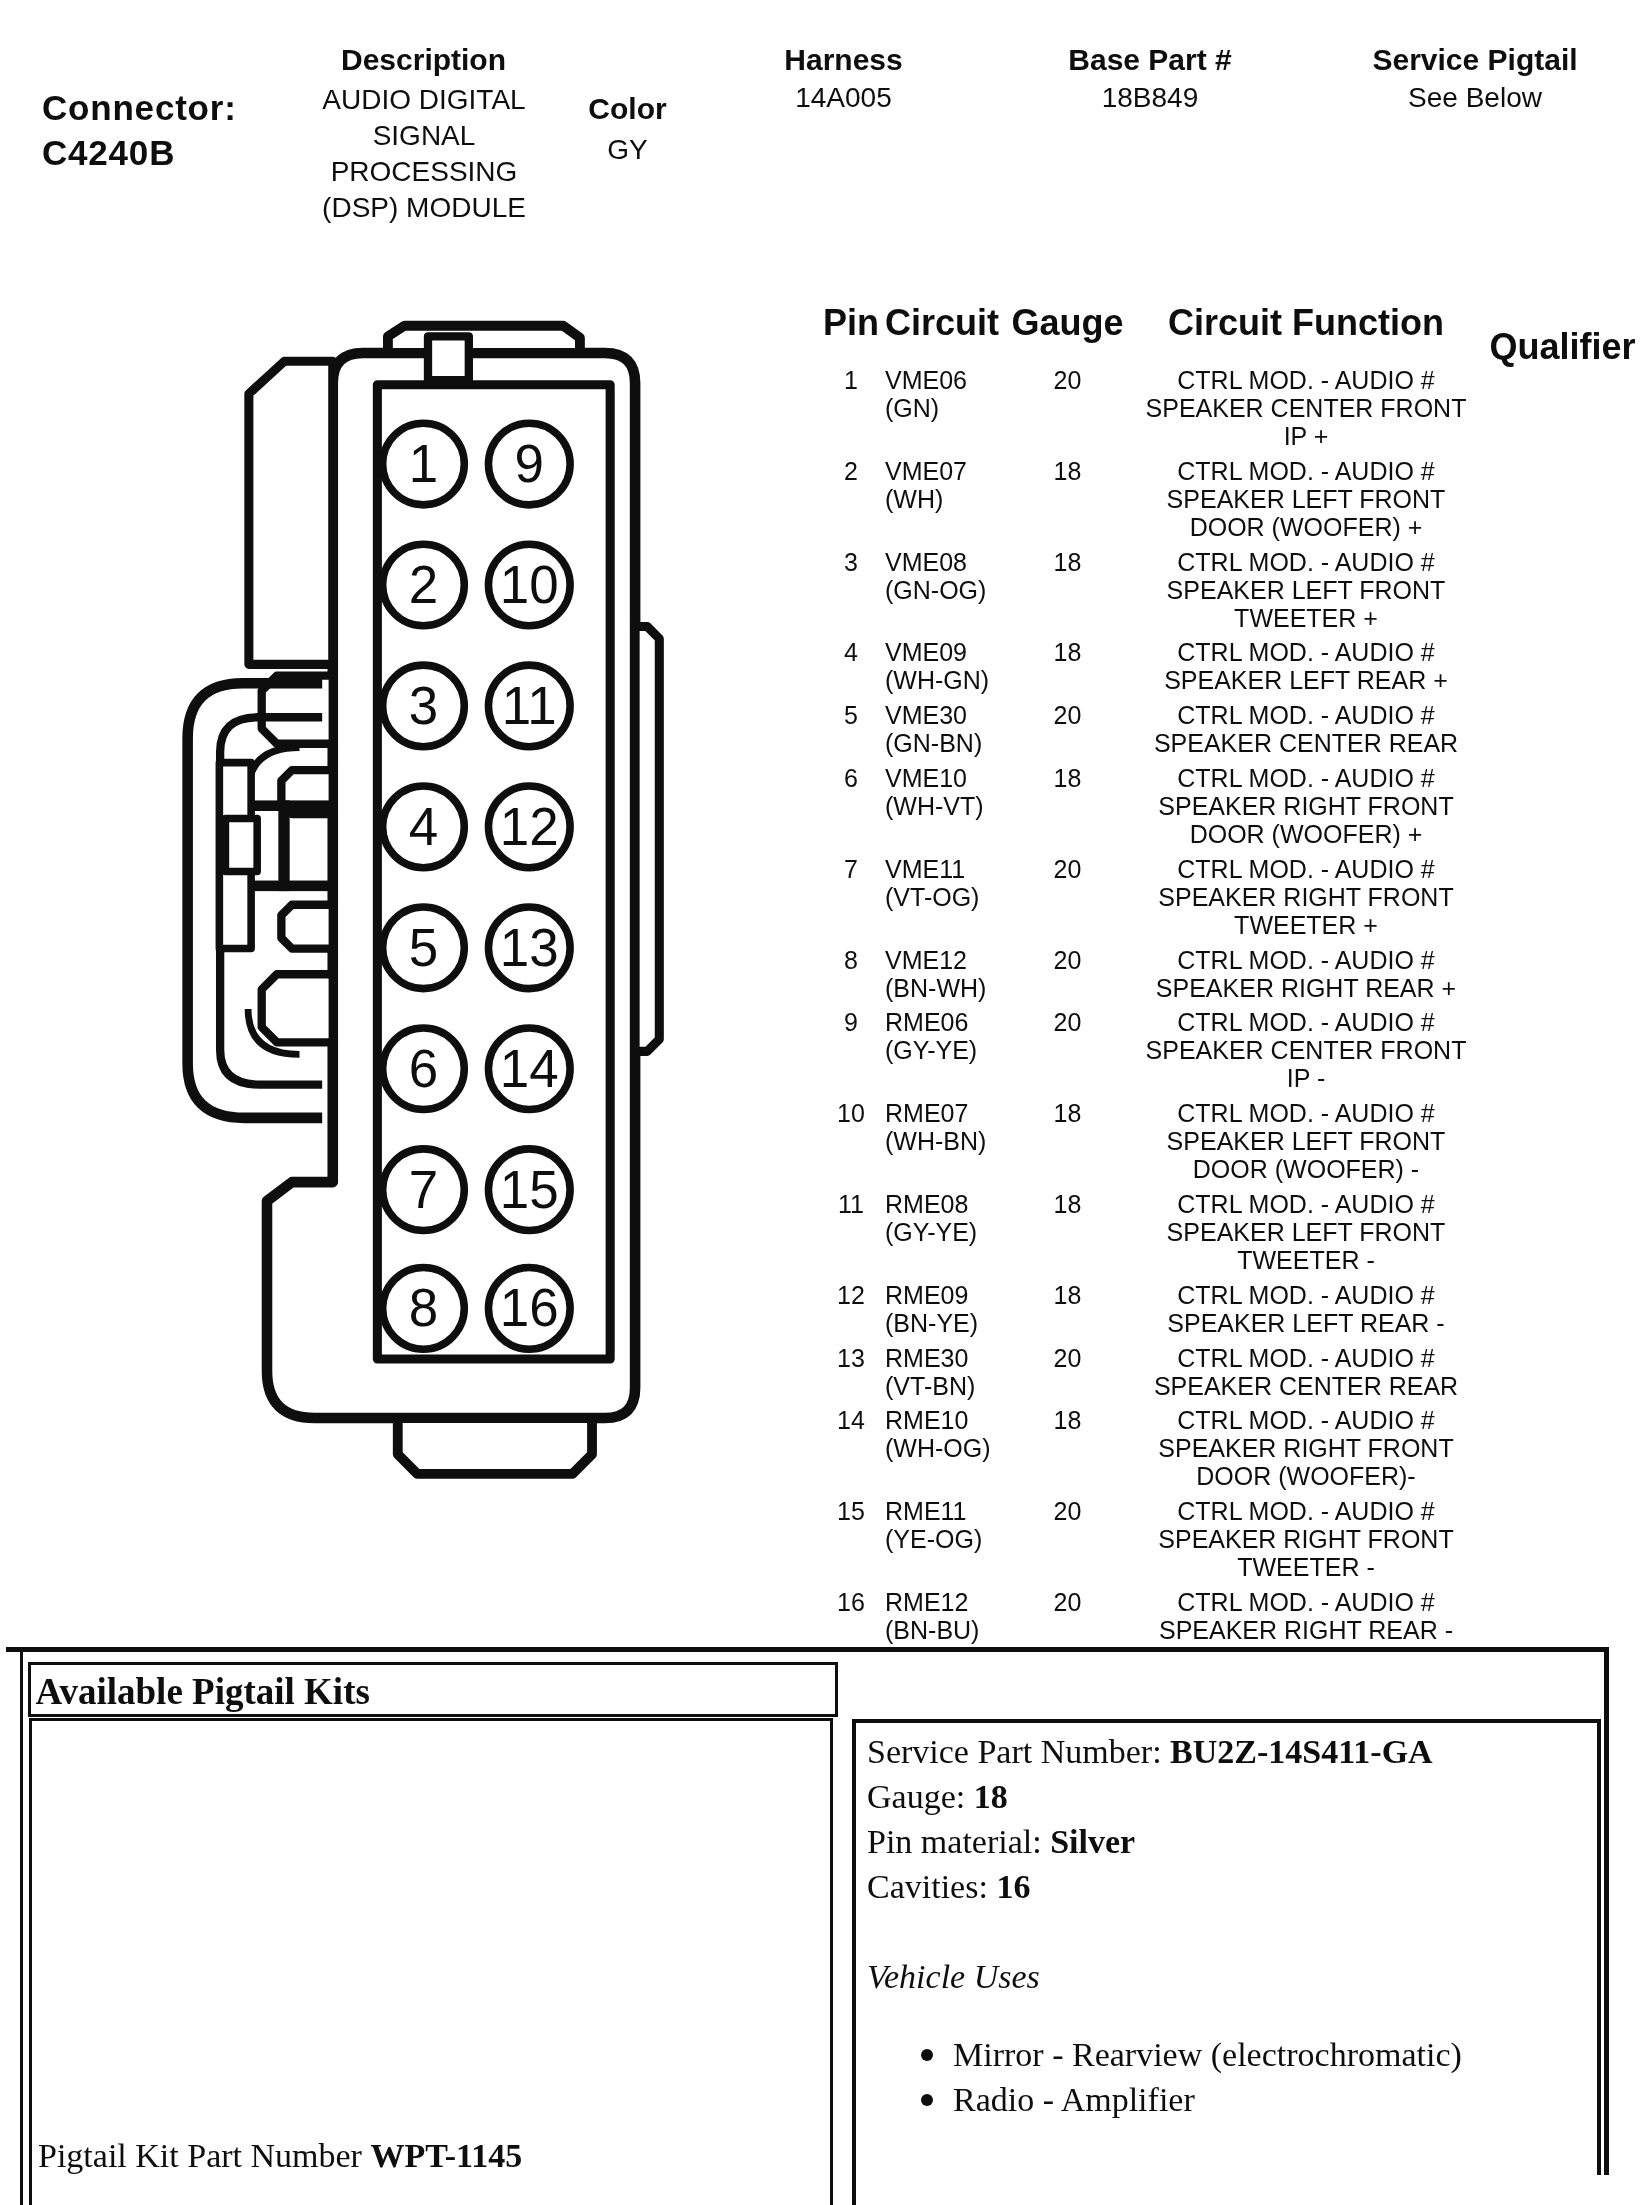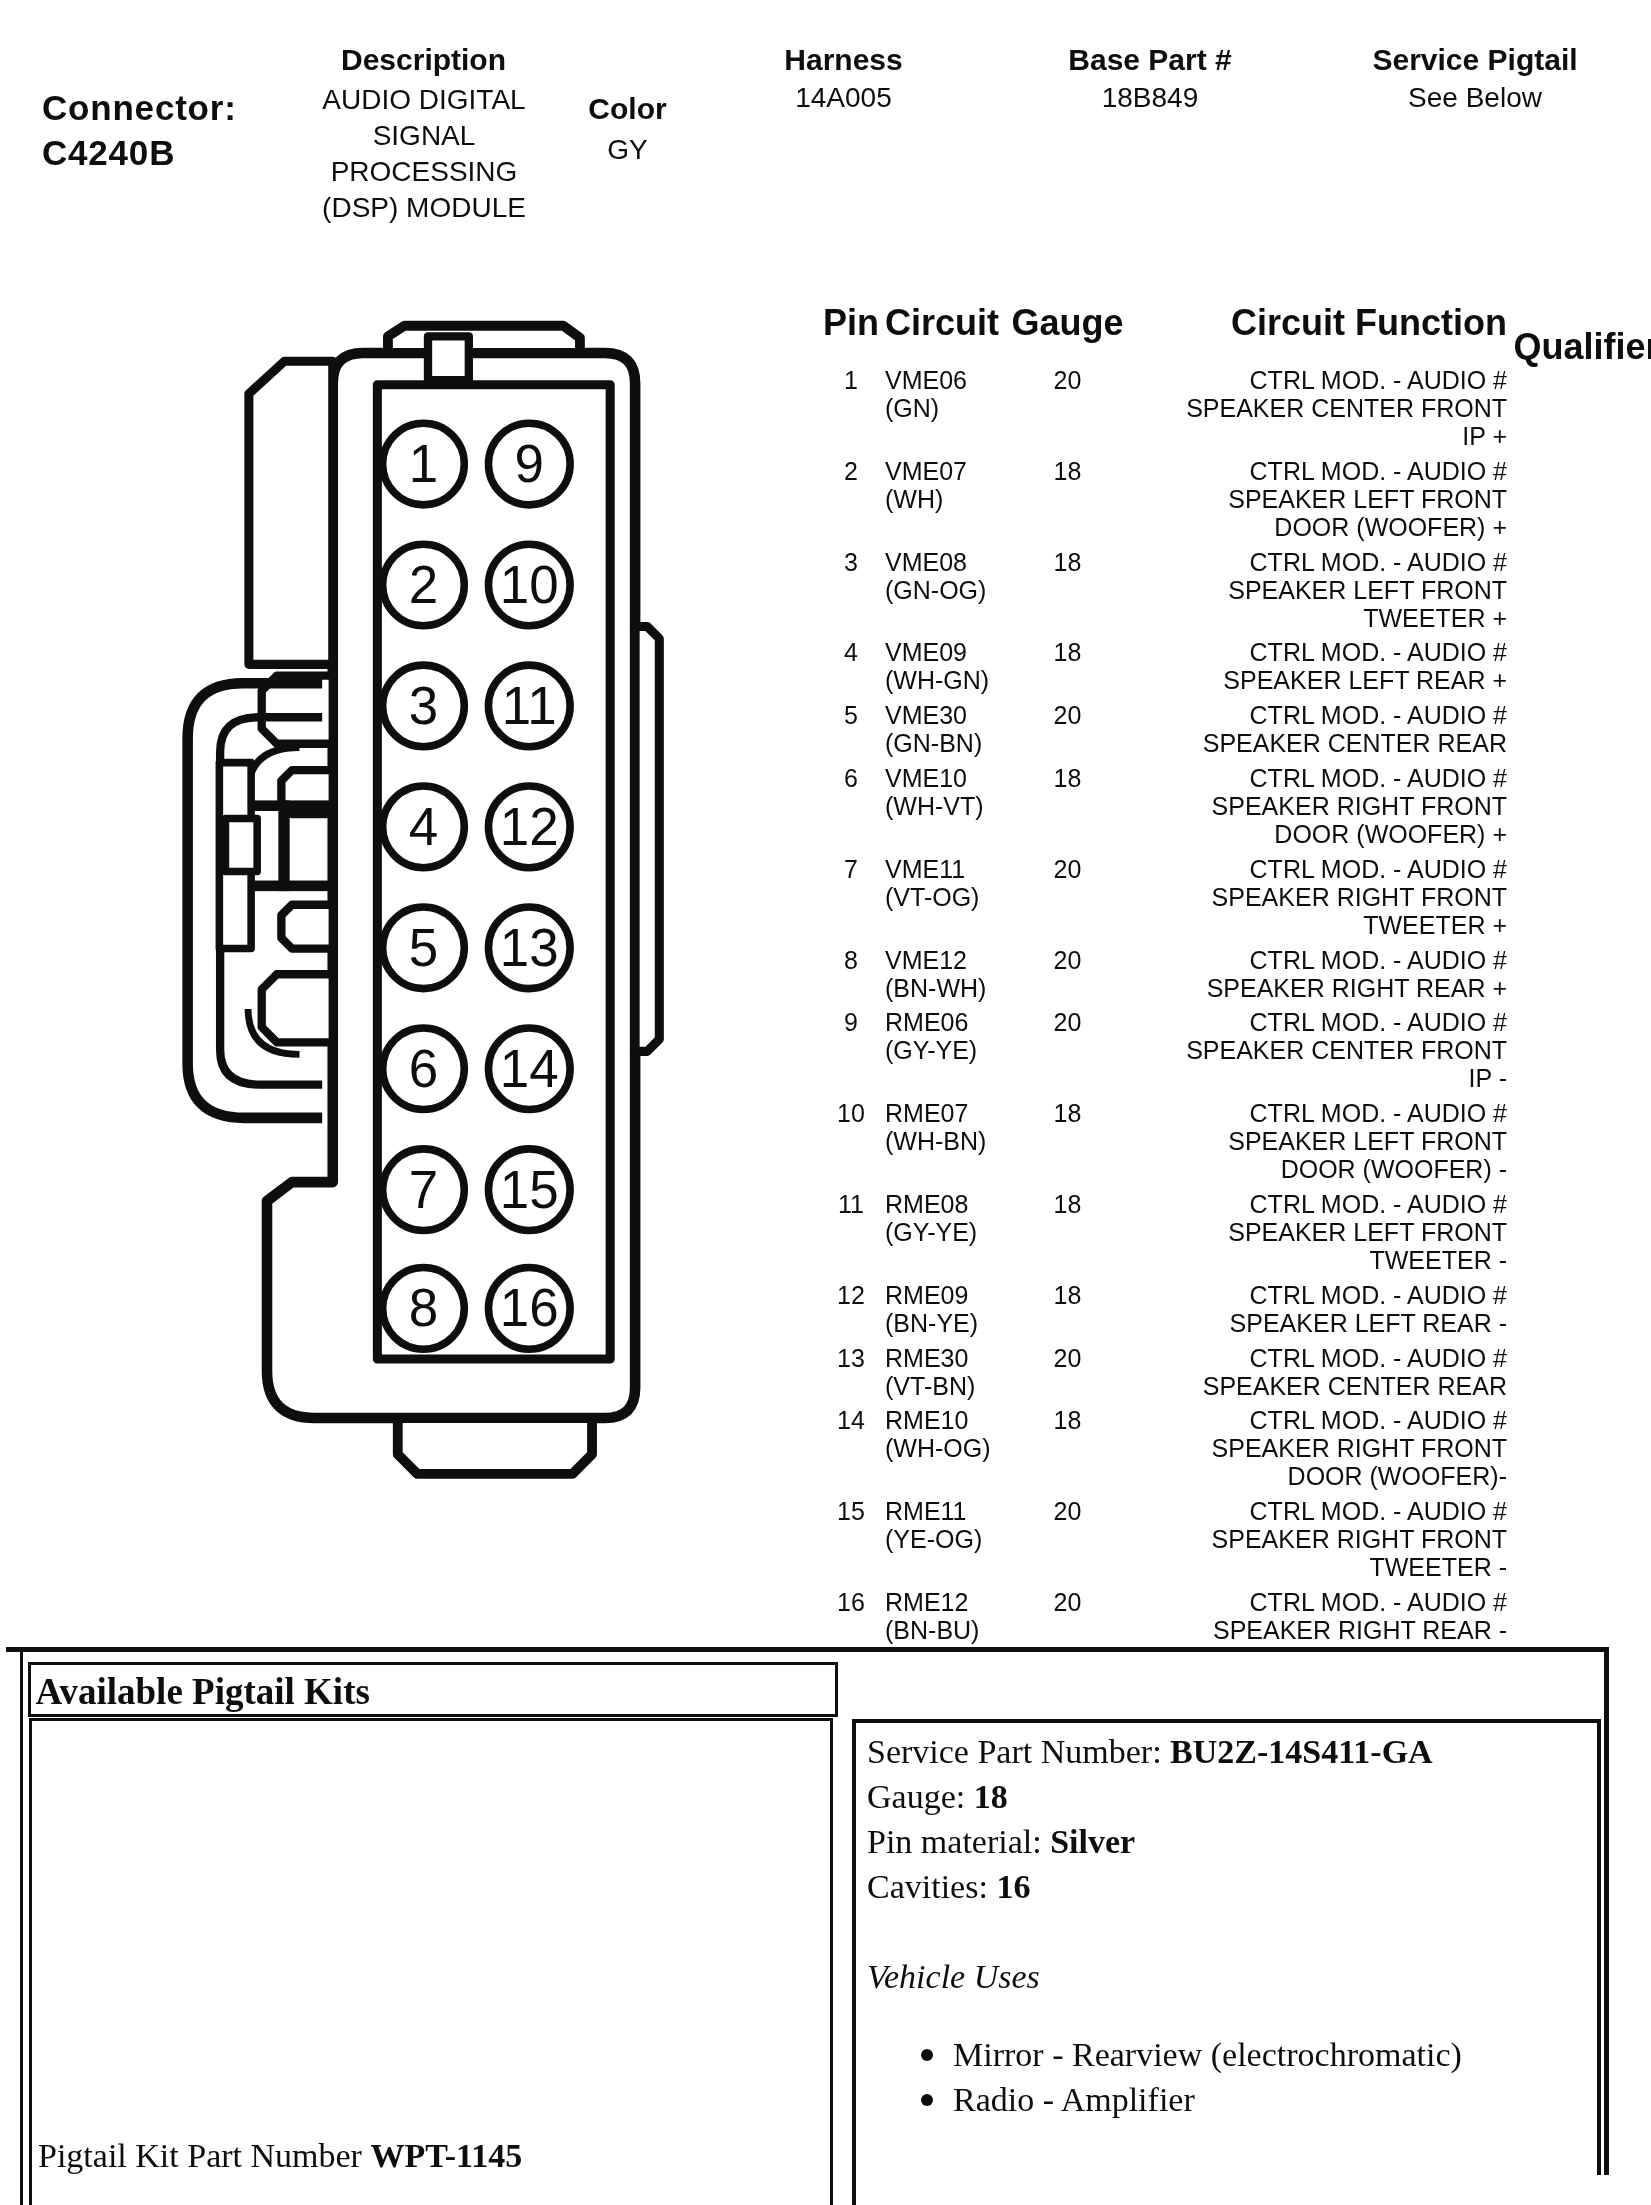--- a/index.html
+++ b/index.html
@@ -28,21 +28,21 @@
   .svcpig-label{left:1339px; top:43px; width:272px;}
   .svcpig-val{left:1339px; top:82px; width:272px;}
 
   
   .pintable{left:817px; top:303px; width:839px;}
   .thead{display:flex; font-size:36px; font-weight:bold; line-height:39px;}
   .trow{display:flex; font-size:25px; line-height:28px; margin-bottom:6.8px;}
   .c-pin{width:68px; text-align:center; flex:none;}
   .c-circ{width:121px; flex:none;}
   .c-gauge{width:123px; text-align:center; flex:none;}
-  .c-func{width:354px; text-align:right; flex:none; white-space:pre-line;margin-left:24px;}
+  .c-func{width:354px; text-align:center; flex:none; white-space:pre-line;}
   .c-qual{width:159px; text-align:center; flex:none;margin-top:24px;}
 
   
   .diagram{left:171px; top:271px;}
   .diagram text{font-family:"Liberation Sans", sans-serif;}
 
   
   .serif{font-family:"Liberation Serif", serif;}
   .rule-top{left:6px; top:1647px; width:1603px; height:5.3px; background:#0e0e0e;}
   .line-outer-left{left:20.4px; top:1652px; width:3px; height:553px; background:#0e0e0e;}

